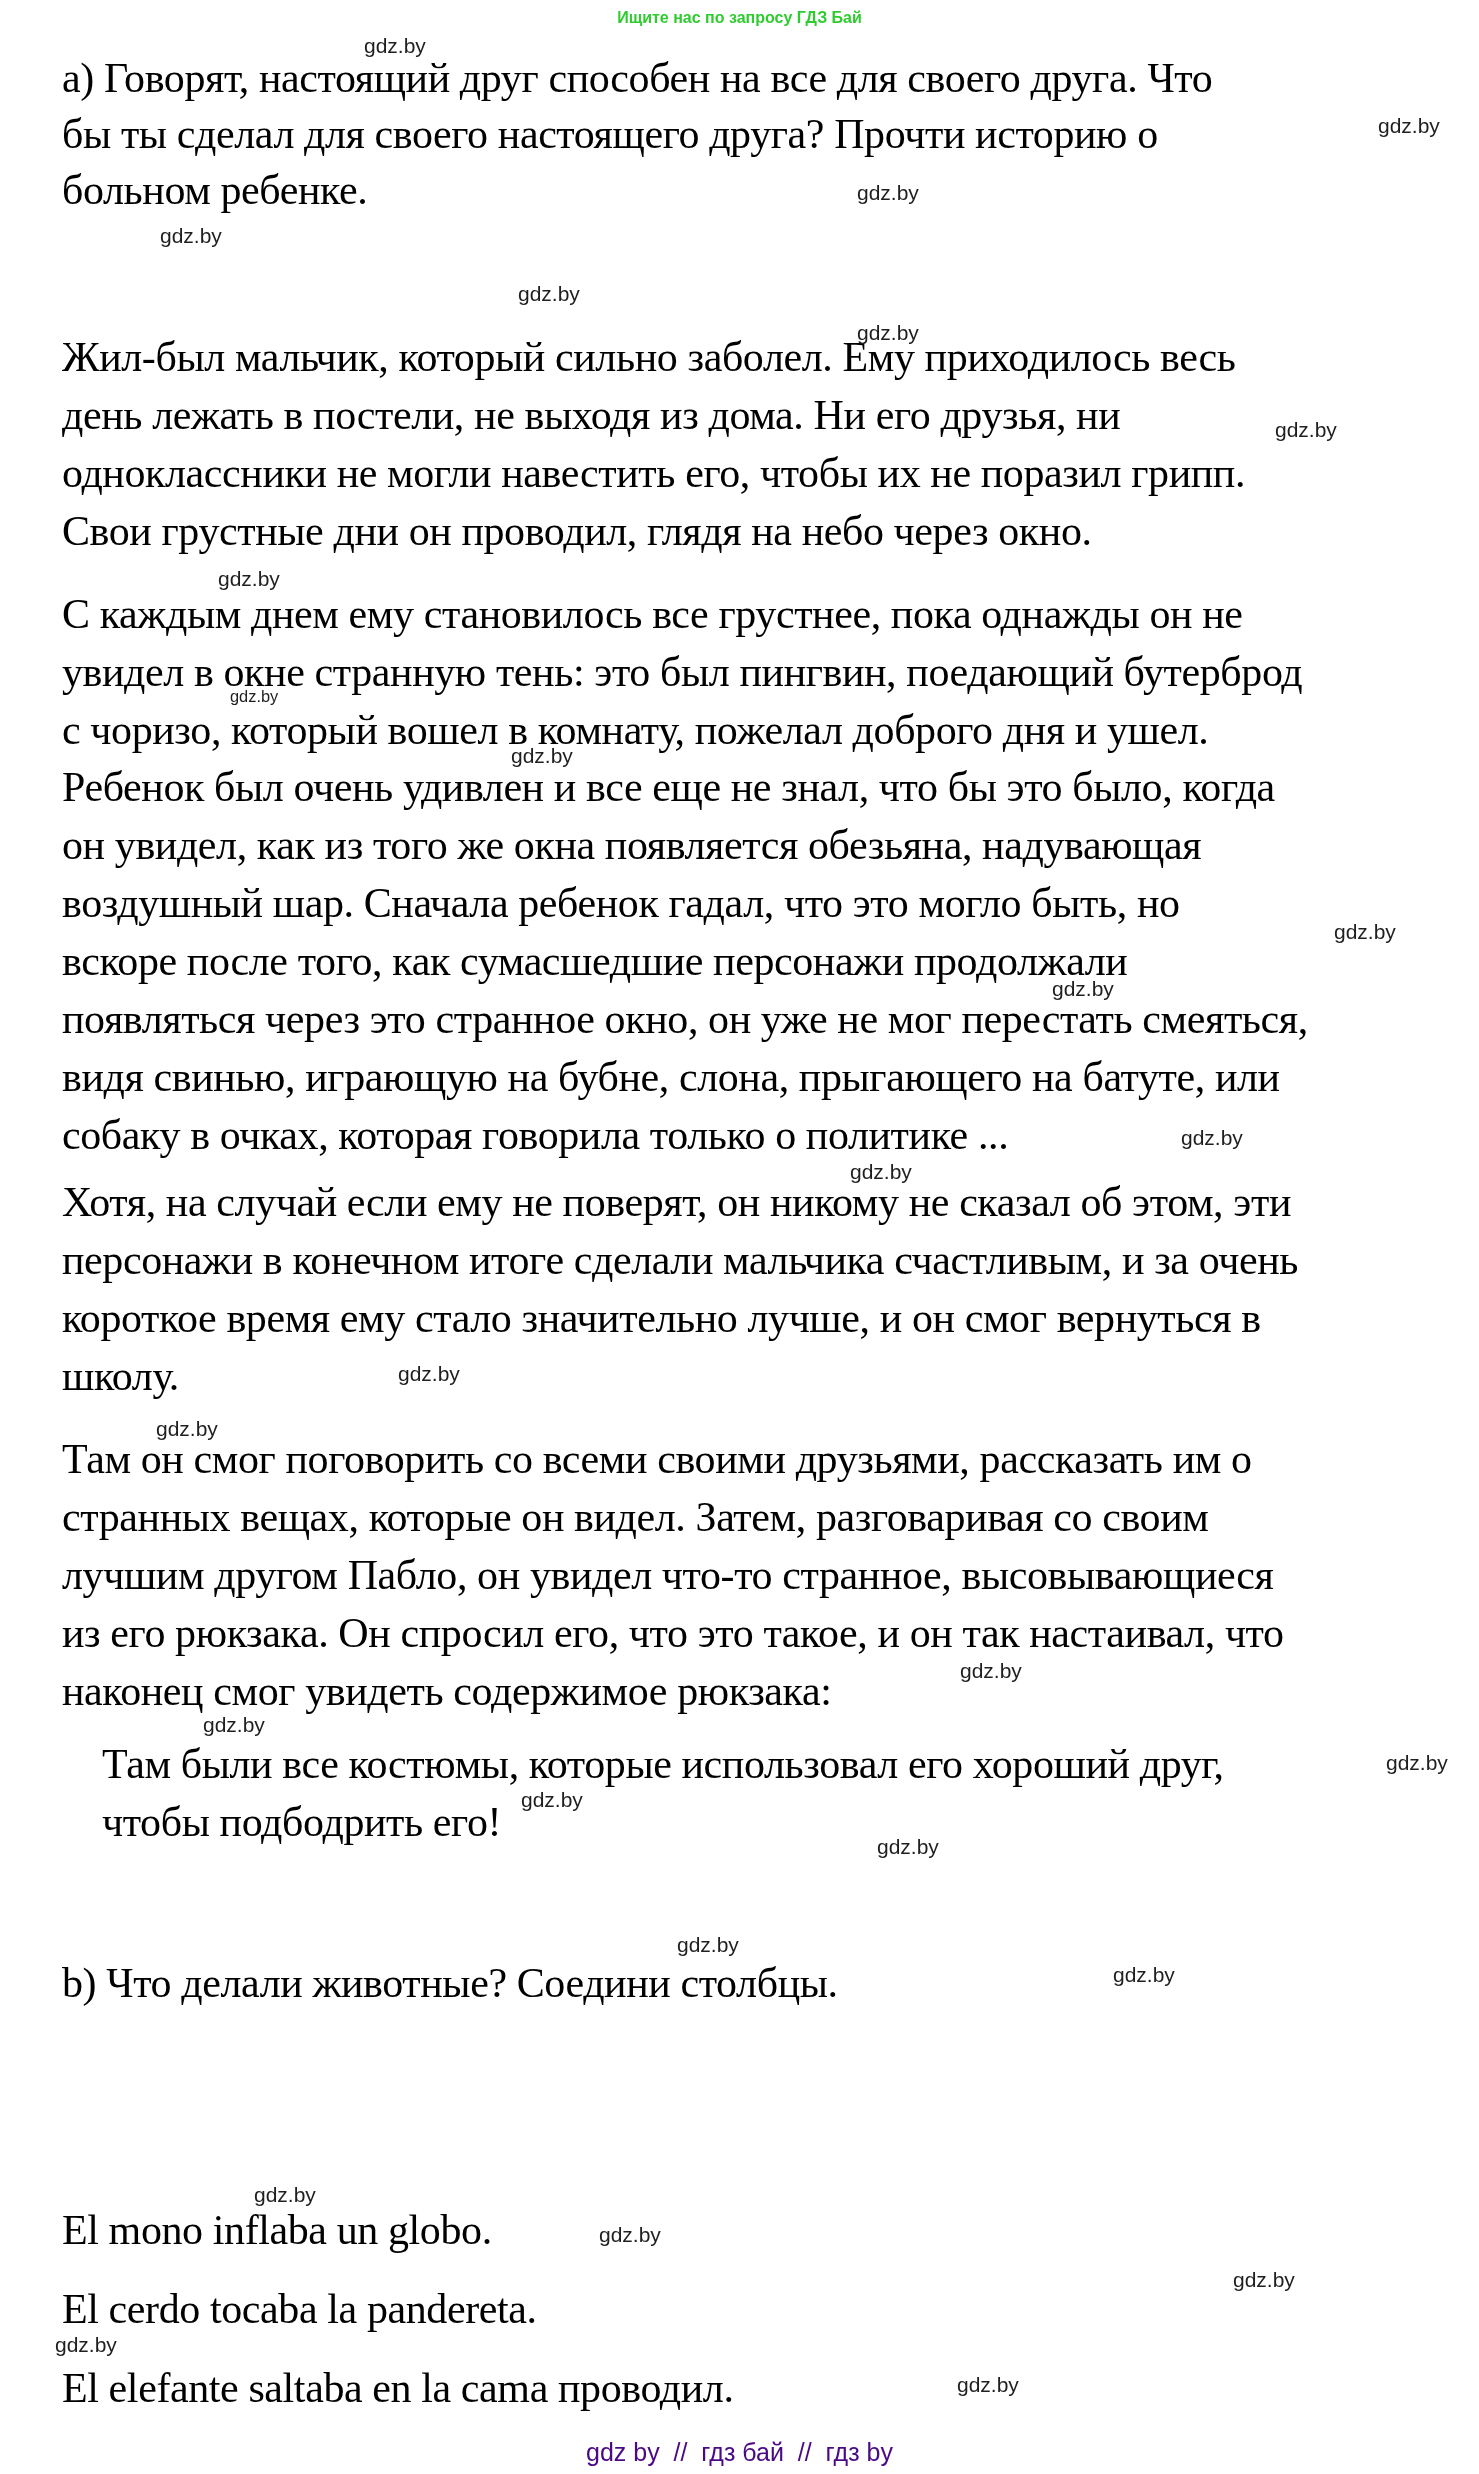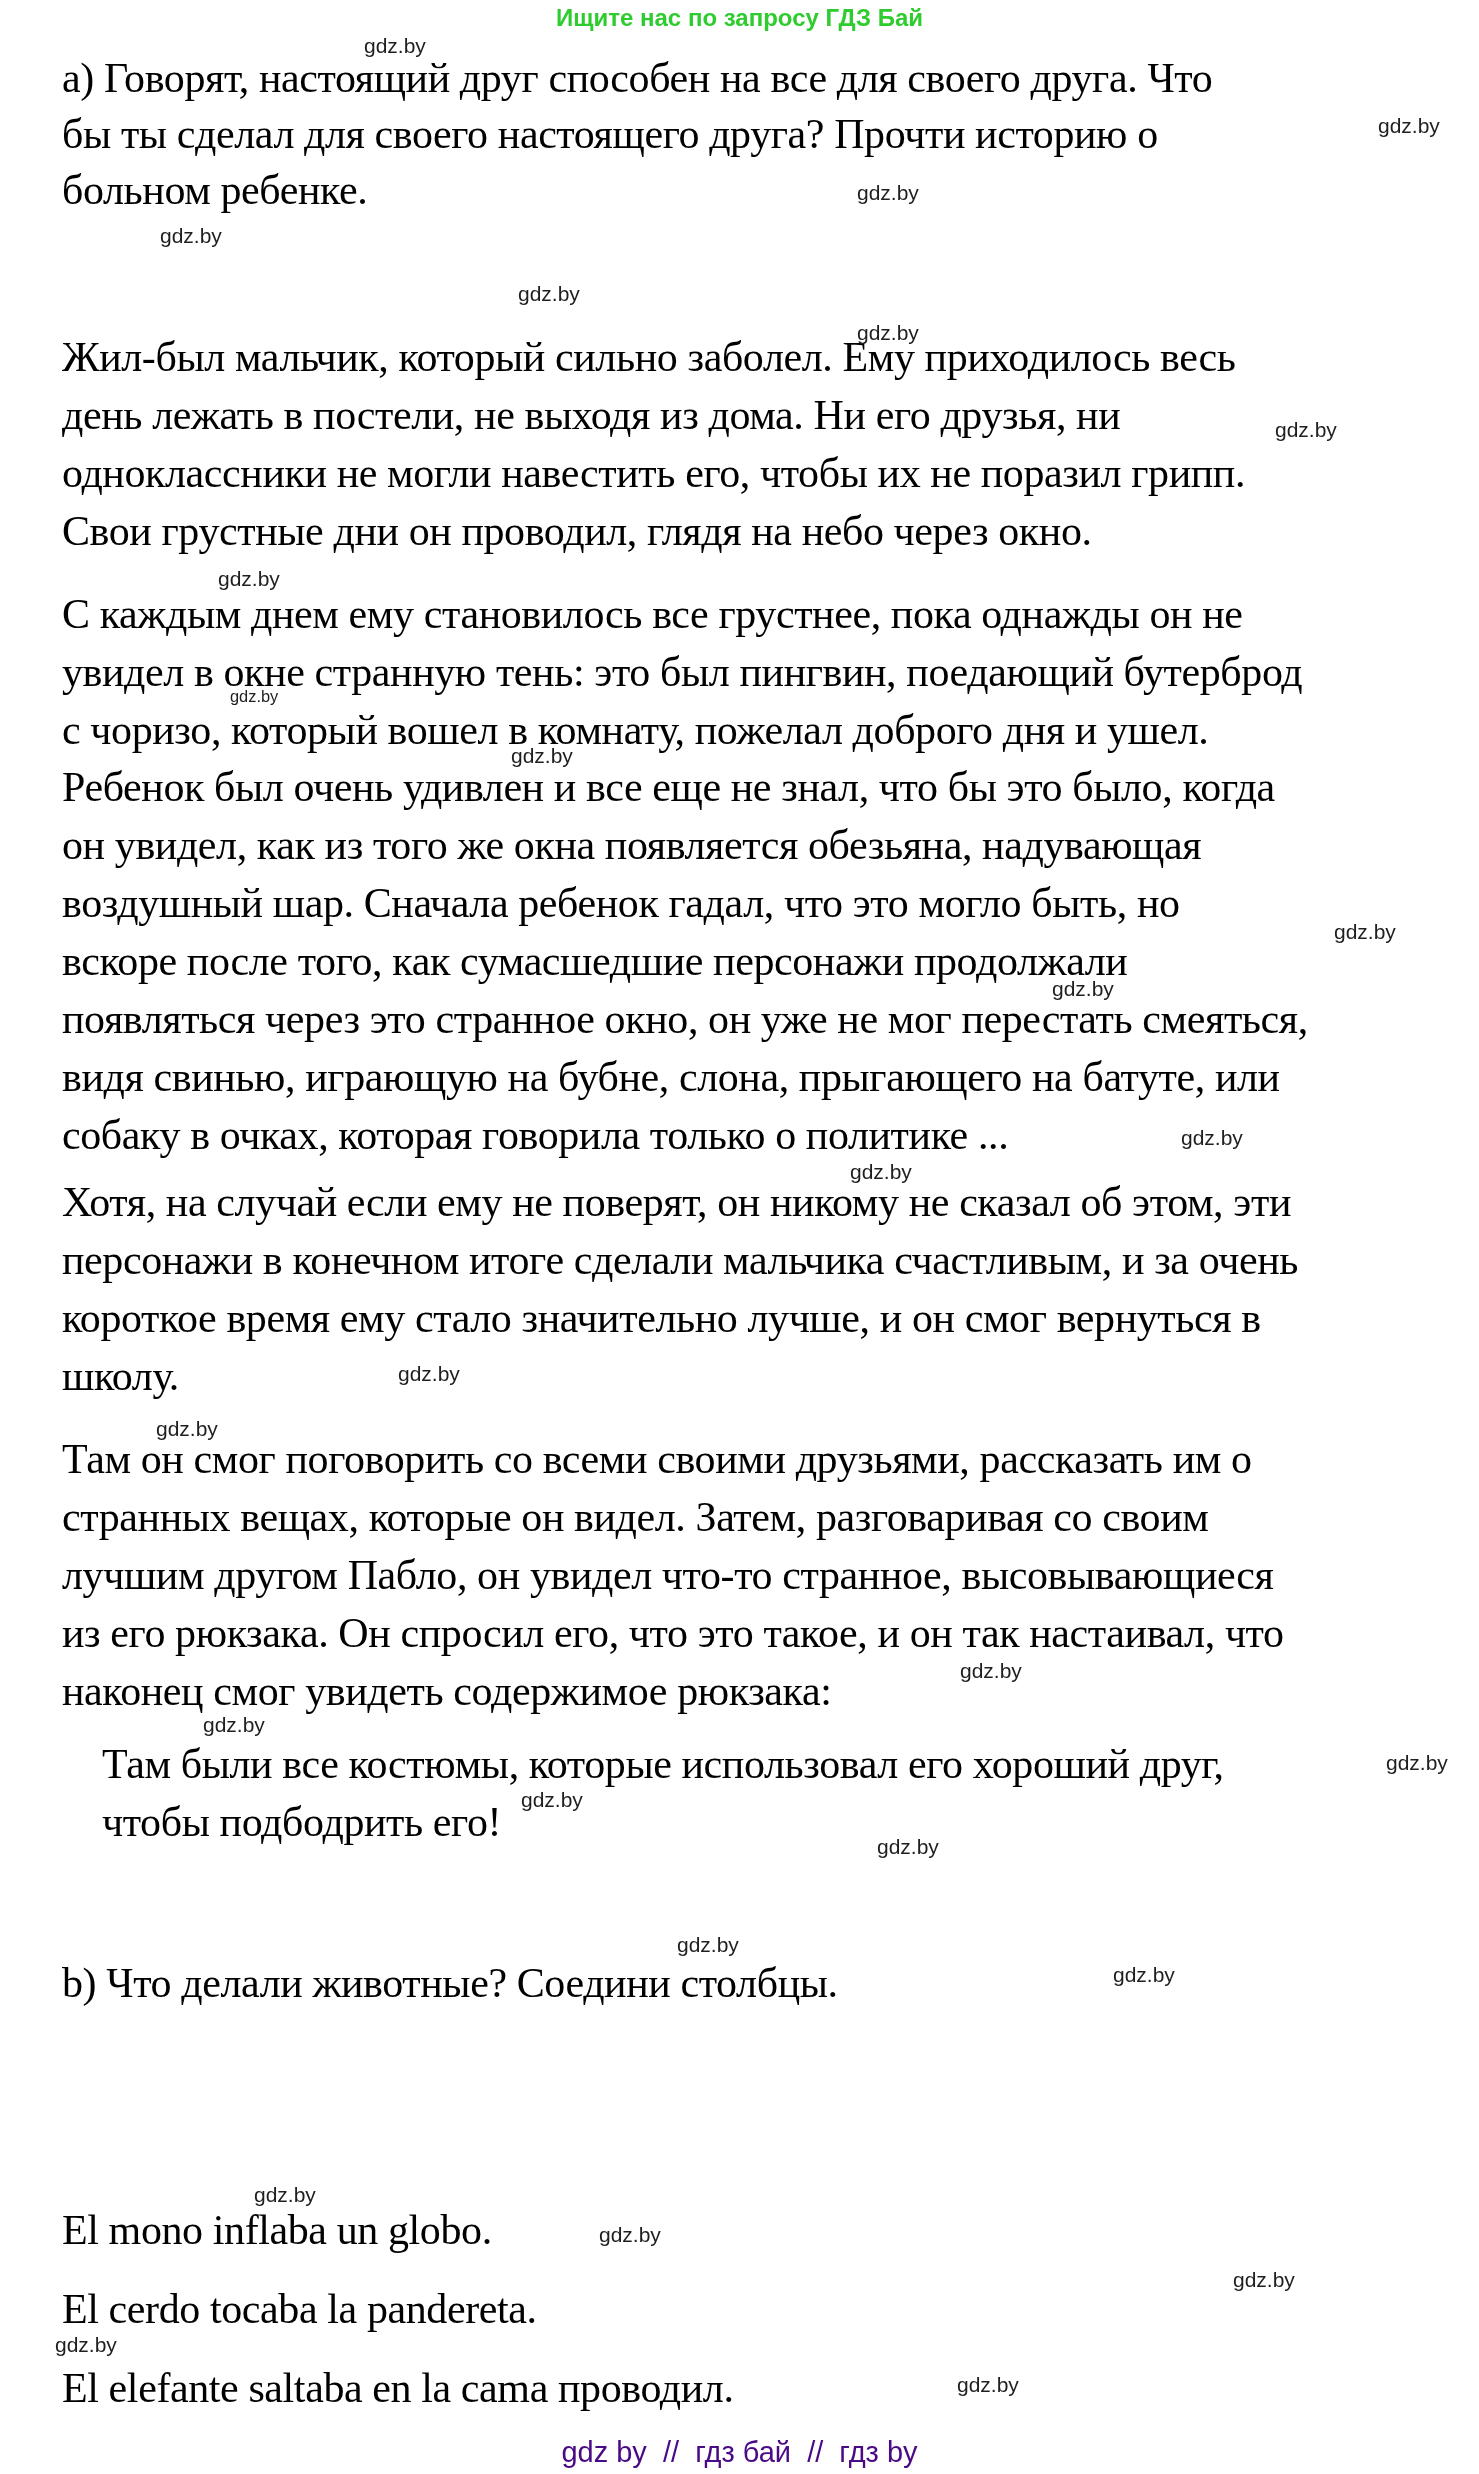--- a/index.html
+++ b/index.html
@@ -12,21 +12,21 @@
     font-family: "Liberation Serif", "DejaVu Serif", serif;
     color: #000000;
   }
   .promo {
     position: absolute;
     top: 0; left: 0;
     width: 1479px;
     text-align: center;
     font-family: "Liberation Sans", "DejaVu Sans", sans-serif;
     font-weight: 700;
-    font-size: 24px;
+    font-size: 16px;
     line-height: 36px;
     white-space: pre;
   }
   .block {
     position: absolute;
     left: 62px;
     width: 1403px;
     font-size: 42px;
     letter-spacing: -0.4px;
     white-space: pre-line;
@@ -49,21 +49,21 @@
     color: #1f1f1f;
     white-space: nowrap;
   }
   .wm.small { font-size: 16.4px; line-height: 18.7px; }
   .footer {
     position: absolute;
     top: 2435px; left: 0;
     width: 1479px;
     text-align: center;
     font-family: "Liberation Sans", "DejaVu Sans", sans-serif;
-    font-size: 29px;
+    font-size: 25px;
     line-height: 34px;
     white-space: pre;
   }
 </style>
 </head>
 <body>
 
 <div class="page">
 
   <div class="promo" style="color: rgb(47, 204, 47);">Ищите нас по запросу ГДЗ Бай</div>

